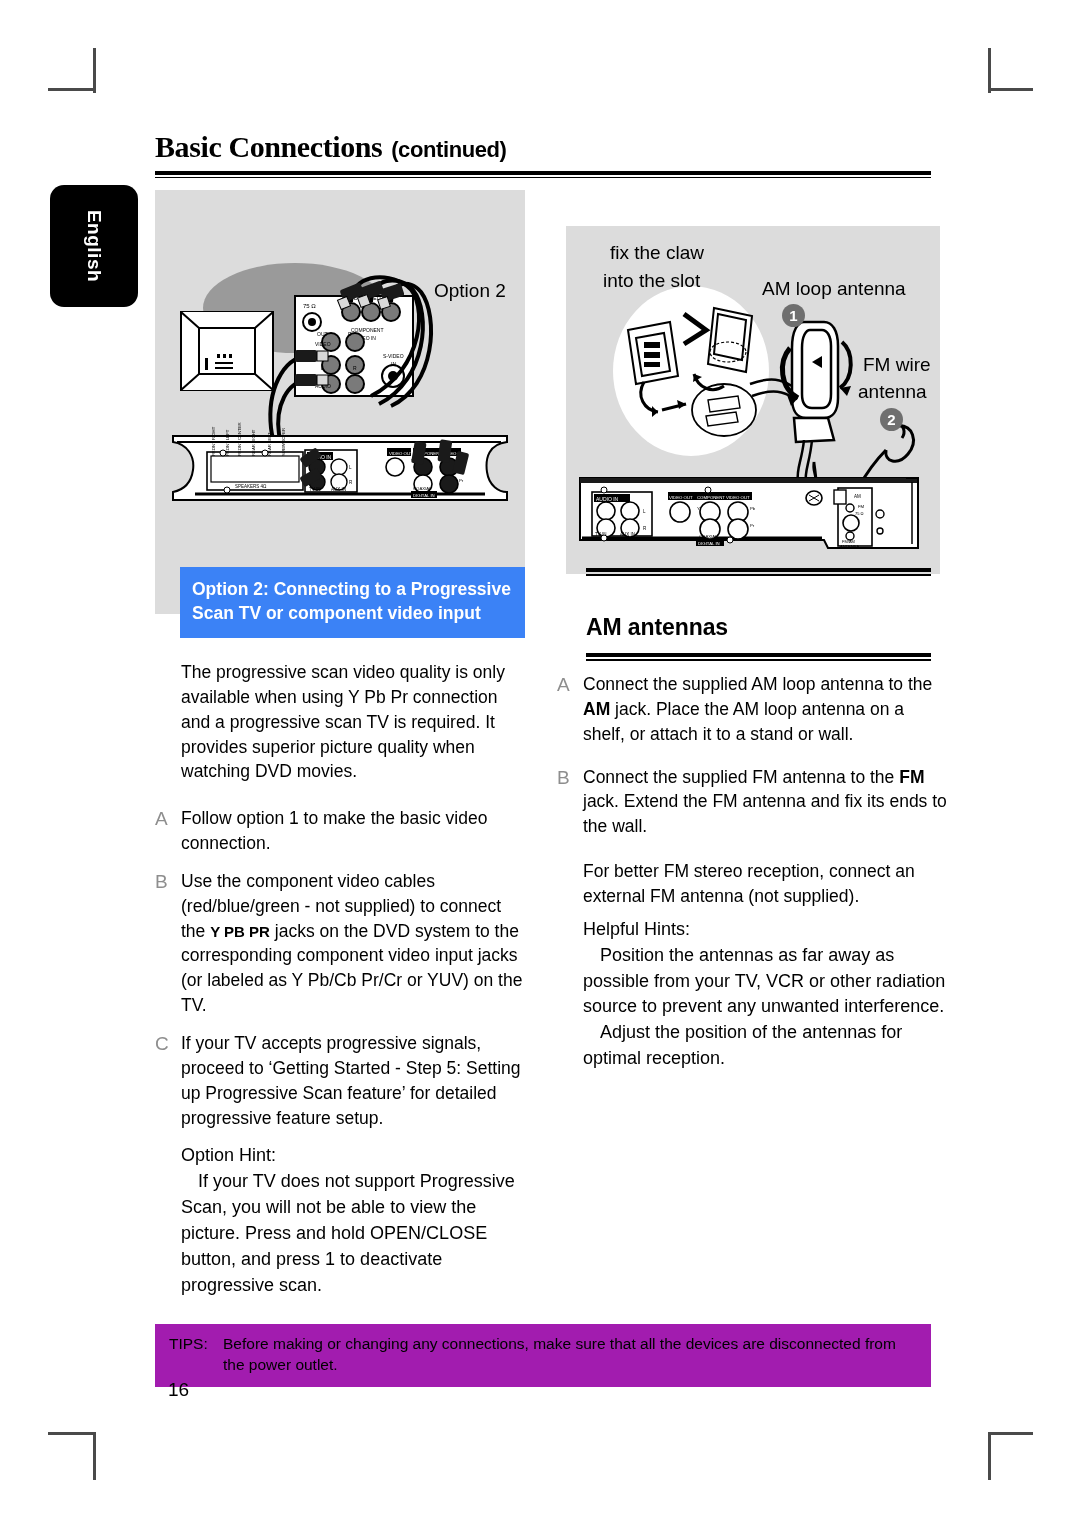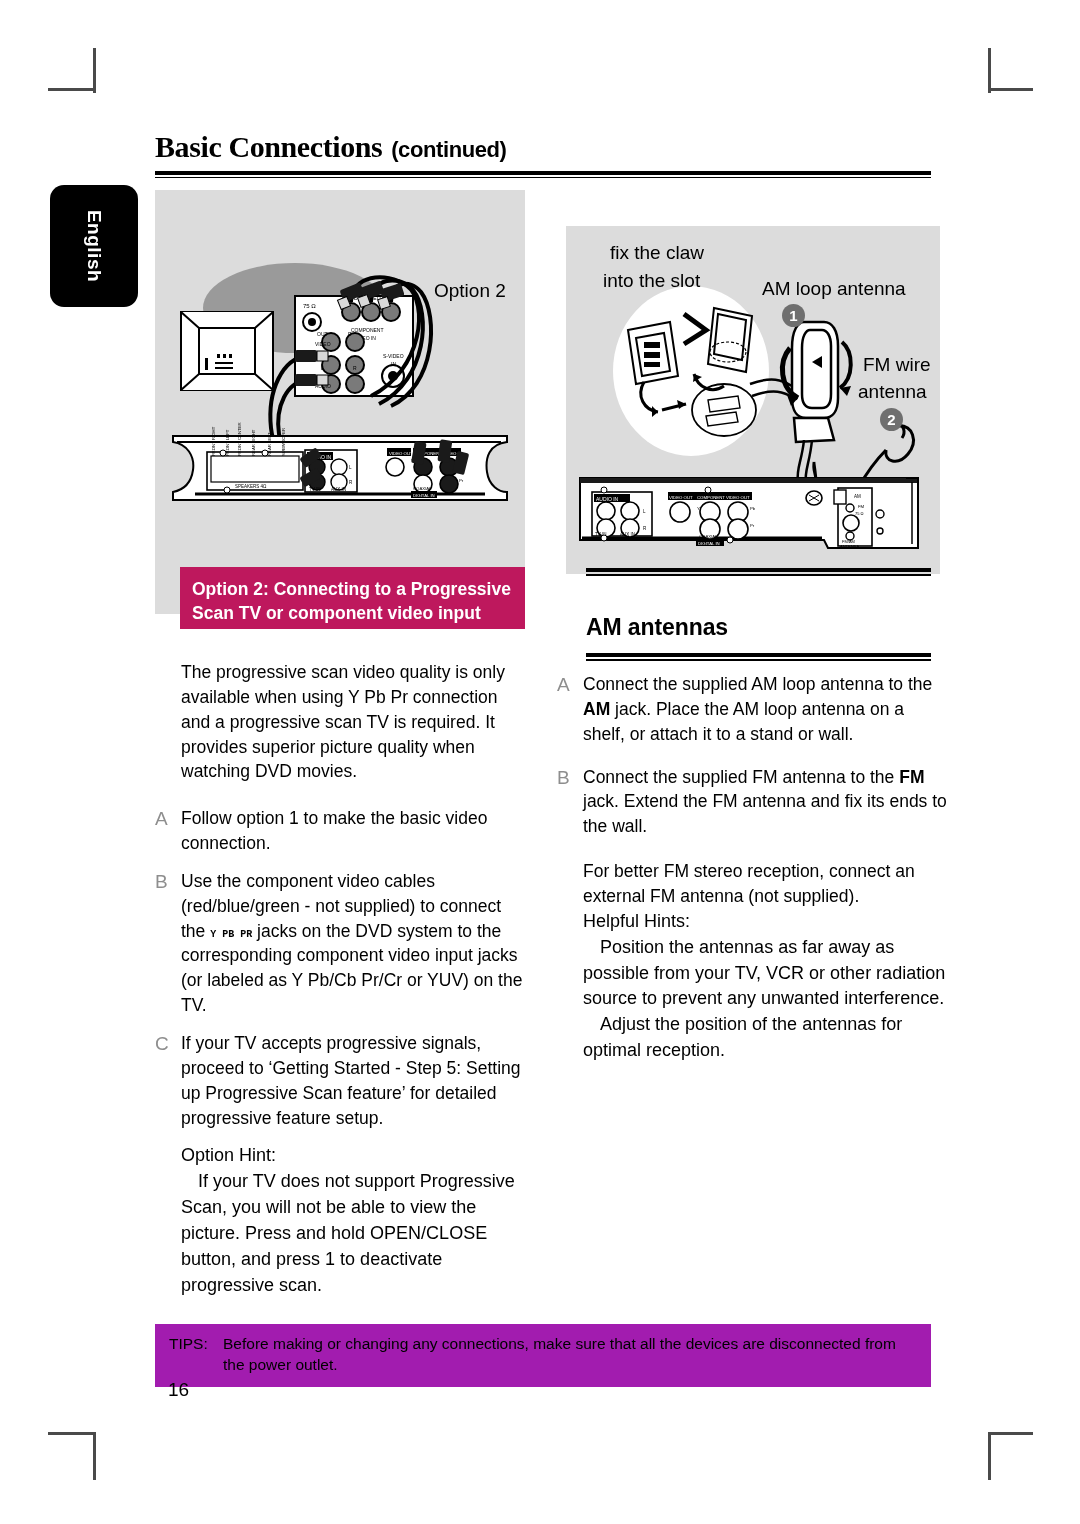--- a/index.html
+++ b/index.html
@@ -91,22 +91,22 @@
     color: #000;
     white-space: nowrap;
   }
 
   
   #option-heading {
     position: absolute;
     left: 180px;
     top: 567px;
     width: 345px;
-    background: #be185d;
-    padding: 11px 12px 4px 12px;
+    background: #3b82f6;
+    padding: 11px 12px 13px 12px;
     box-sizing: border-box;
     color: #ffffff;
     font-weight: bold;
     font-size: 17.5px;
     line-height: 1.35;
   }
 
   
   #step-heading {
     position: absolute;
@@ -152,21 +152,21 @@
   .list-letter {
     position: absolute;
     left: 0;
     top: 0;
     color: #8e8e8e;
     font-size: 19px;
     font-family: "Liberation Sans", sans-serif;
   }
 
   .para b { font-weight: bold; }
-  .smallcaps { font-size: 10px; font-weight: bold; font-family: Liberation Mono, monospace; }
+  .smallcaps { font-size: 15px; font-weight: bold; }
 
   .hint-block {
     font-family: "Liberation Sans", sans-serif;
     font-size: 18px;
     line-height: 1.44;
   }
   .hint-block .hint-title { display: block; }
   .hint-block .hint-item { display: block; text-indent: 17px; }
 
   
@@ -571,21 +571,21 @@
   <div class="para para-indent" style="margin-bottom:18px;">
     <span class="list-letter">A</span>
     <span>Connect the supplied AM loop antenna to the </span><b>AM</b><span> jack.  Place the AM loop antenna on a shelf, or attach it to a stand or wall.</span>
   </div>
 
   <div class="para para-indent" style="margin-bottom:20px;">
     <span class="list-letter">B</span>
     <span>Connect the supplied FM antenna to the </span><b>FM</b><span> jack.  Extend the FM antenna and fix its ends to the wall.</span>
   </div>
 
-  <div class="para para-indent" style="margin-bottom:0;">
+  <div class="para para-indent" style="margin-bottom:8px;">
     <span>For better FM stereo reception, connect an external FM antenna (not supplied).</span>
   </div>
 
   <div class="hint-block para-indent">
     <span class="hint-title">Helpful Hints:</span>
     <span class="hint-item">Position the antennas as far away as possible from your TV, VCR or other radiation source to prevent any unwanted interference.</span>
     <span class="hint-item">Adjust the position of the antennas for optimal reception.</span>
   </div>
 </div>
 

